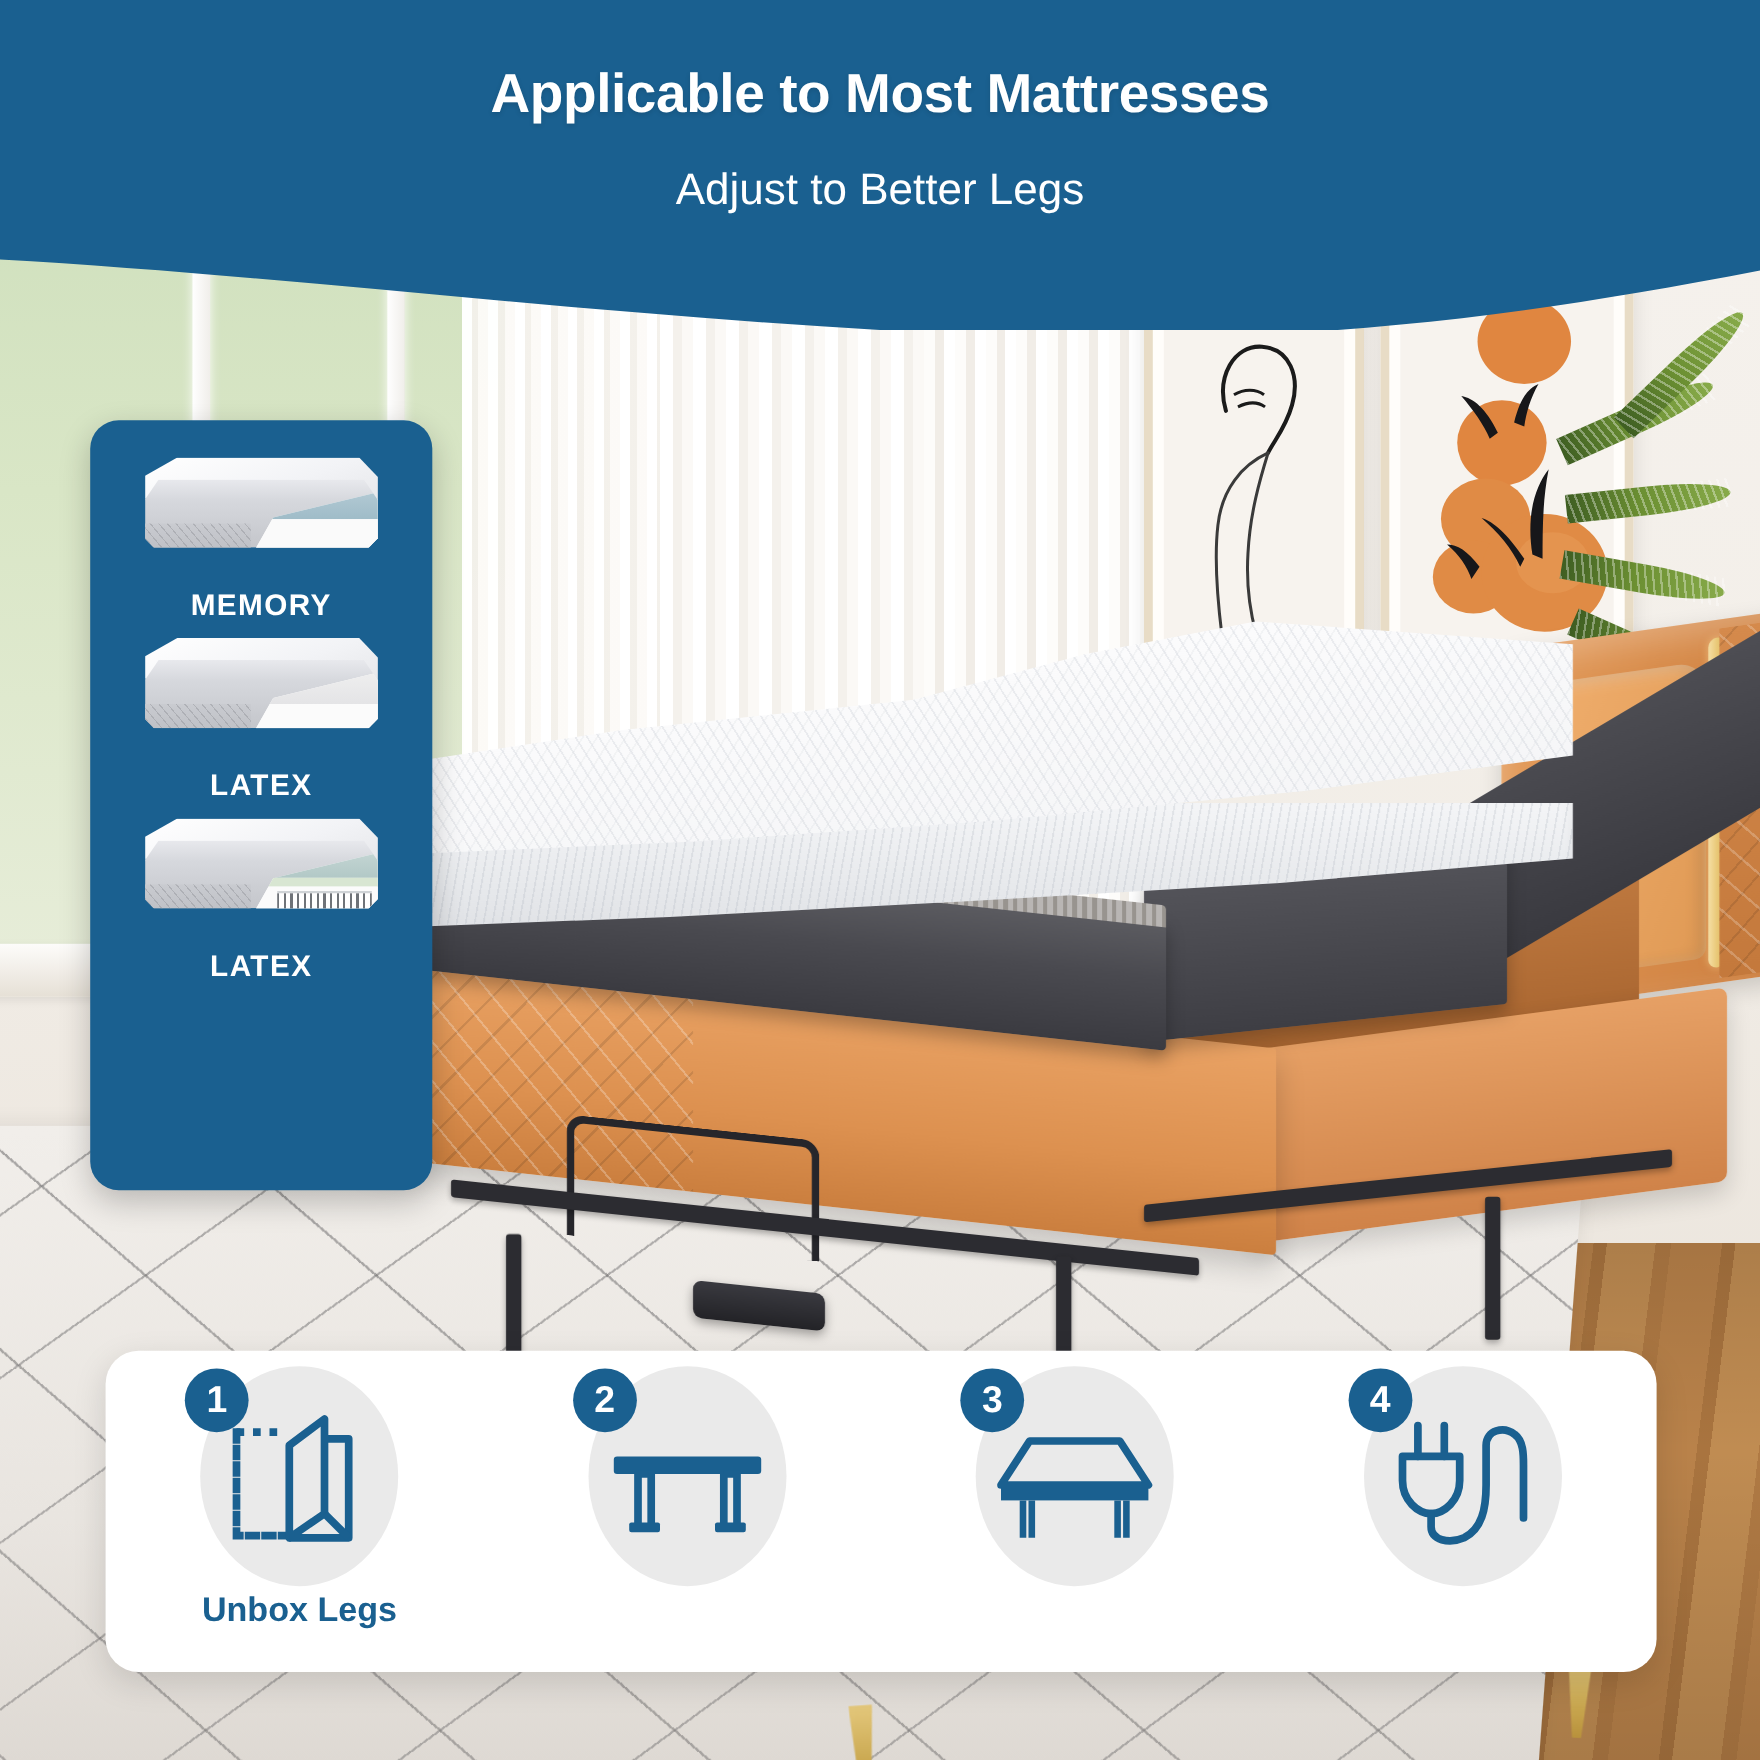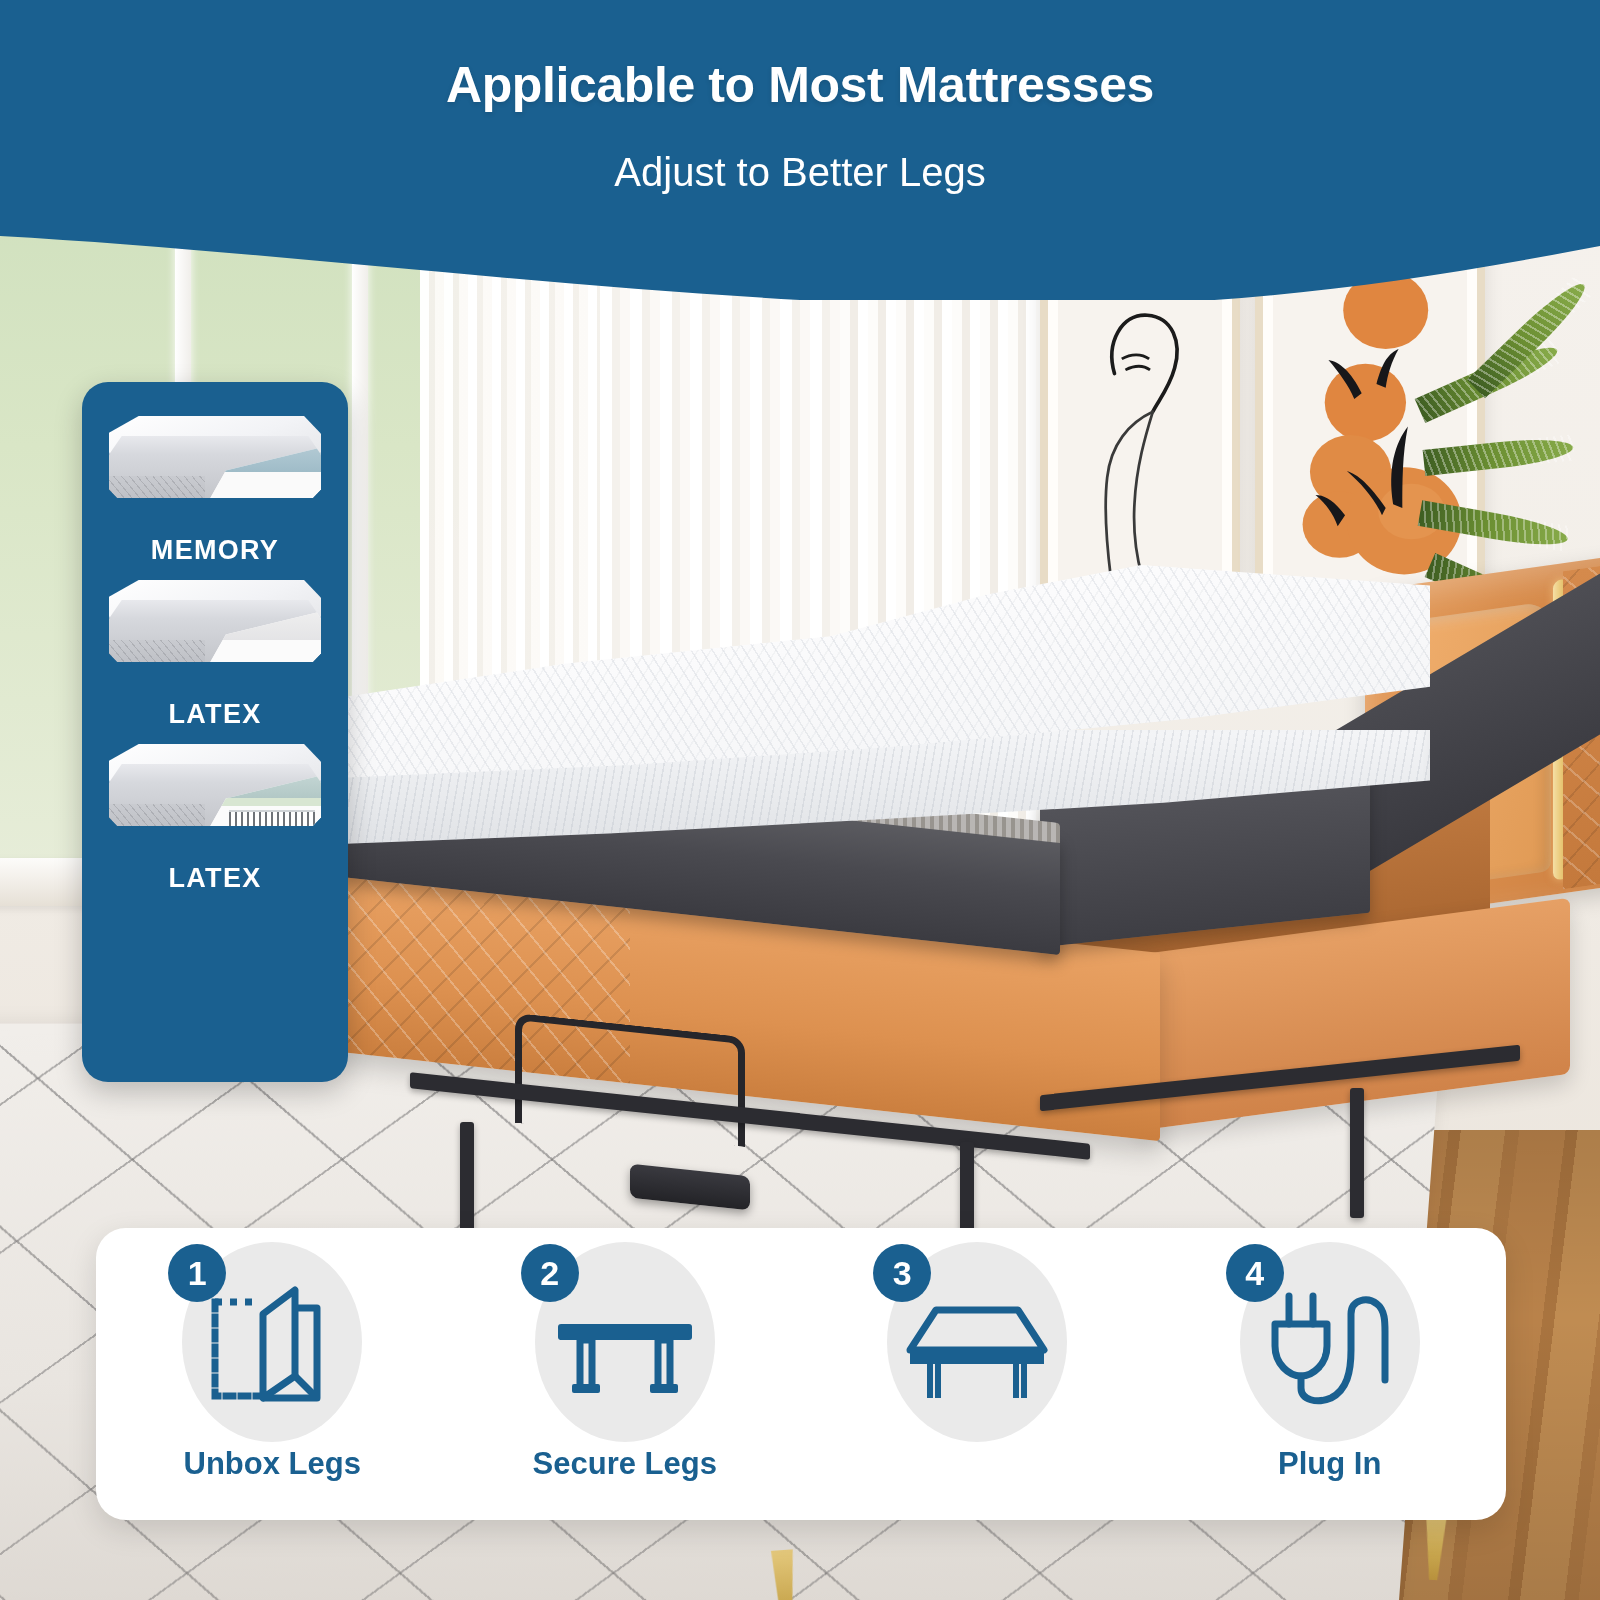--- a/index.html
+++ b/index.html
@@ -281,21 +281,21 @@
     color:#ffffff; font-size:50px; font-weight:bold; letter-spacing:-.4px;
     text-shadow:0 2px 5px rgba(0,0,0,.13);
   }
   .header-sub{
     position:absolute; left:0; top:150px; width:1600px; text-align:center;
     color:#ffffff; font-size:40px; font-weight:normal;
   }
 
   
   .types-panel{
-    position:absolute; left:82px; top:382px; width:266px; height:700px;
+    position:absolute; left:82px; top:382px; width:311px; height:700px;
     background:#1a6090; border-radius:26px;
     box-shadow:0 10px 28px rgba(0,0,0,.22);
     padding-top:26px;
   }
   .type-item{ width:100%; height:164px; position:relative; }
   .type-label{
     position:absolute; left:0; bottom:6px; width:100%; text-align:center;
     color:#ffffff; font-size:27px; font-weight:bold; letter-spacing:1.3px;
   }
   .mat-icon{
@@ -575,21 +575,20 @@
       <div class="step-num">2</div>
       <div class="step-icon">
         <svg width="150" height="132" viewBox="0 0 150 132">
           <rect x="8" y="44" width="134" height="16" rx="3" fill="#1a6090"></rect>
           <path d="M30 60 L30 108 M30 60 L42 60 L42 108" fill="none" stroke="#1a6090" stroke-width="7"></path>
           <path d="M108 60 L108 108 M108 60 L120 60 L120 108" fill="none" stroke="#1a6090" stroke-width="7"></path>
           <rect x="22" y="104" width="28" height="9" rx="2" fill="#1a6090"></rect>
           <rect x="100" y="104" width="28" height="9" rx="2" fill="#1a6090"></rect>
         </svg>
       </div>
-      <div class="step-label">Secure Legs</div>
     </div>
 
     <div class="step">
       <div class="step-blob"></div>
       <div class="step-num">3</div>
       <div class="step-icon">
         <svg width="150" height="132" viewBox="0 0 150 132">
           <path d="M8 70 L34 30 L116 30 L142 70 Z" fill="none" stroke="#1a6090" stroke-width="7" stroke-linejoin="round"></path>
           <rect x="8" y="70" width="134" height="14" fill="#1a6090"></rect>
           <path d="M28 84 L28 118 M36 84 L36 118" fill="none" stroke="#1a6090" stroke-width="6"></path>
@@ -602,18 +601,17 @@
       <div class="step-blob"></div>
       <div class="step-num">4</div>
       <div class="step-icon">
         <svg width="150" height="132" viewBox="0 0 150 132">
           <path d="M34 16 L34 44 M58 16 L58 44" fill="none" stroke="#1a6090" stroke-width="7" stroke-linecap="round"></path>
           <path d="M20 44 L72 44 L72 66 C72 84, 58 96, 46 96 C34 96, 20 84, 20 66 Z" fill="none" stroke="#1a6090" stroke-width="7" stroke-linejoin="round"></path>
           <path d="M46 96 L46 108 C46 120, 62 124, 76 118 C92 110, 96 92, 96 70 L96 34
                    C96 20, 112 16, 122 24 C130 30, 130 42, 130 52 L130 100" fill="none" stroke="#1a6090" stroke-width="7" stroke-linecap="round" stroke-linejoin="round"></path>
         </svg>
       </div>
-      <div class="step-label">Plug In</div>
     </div>
 
   </div>
 
 </div>
 
 </body></html>

